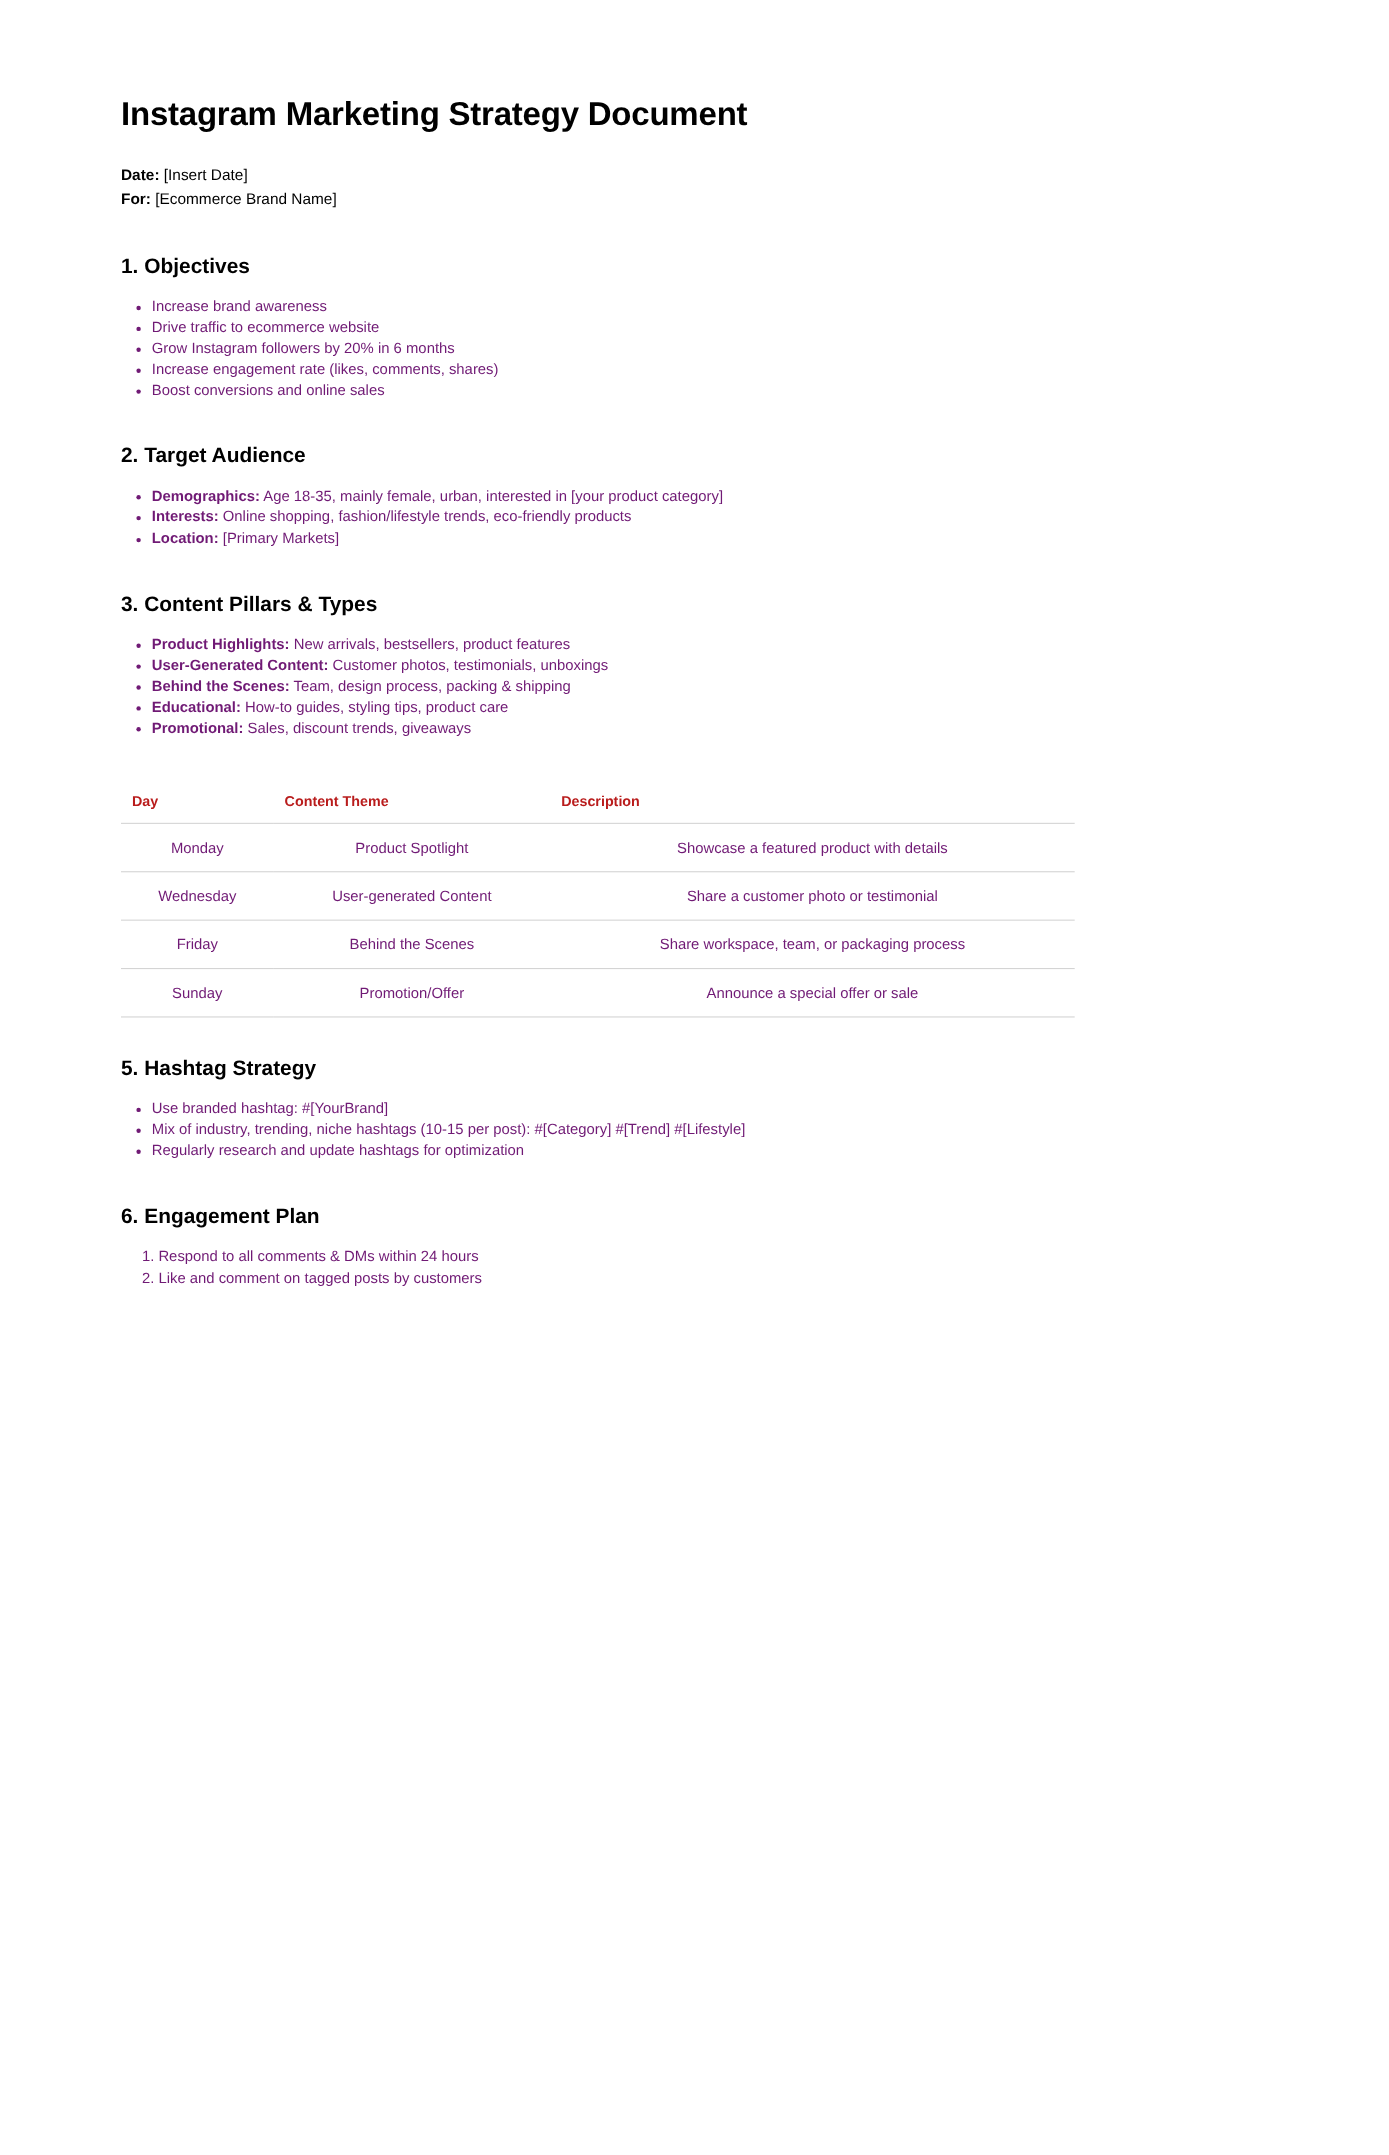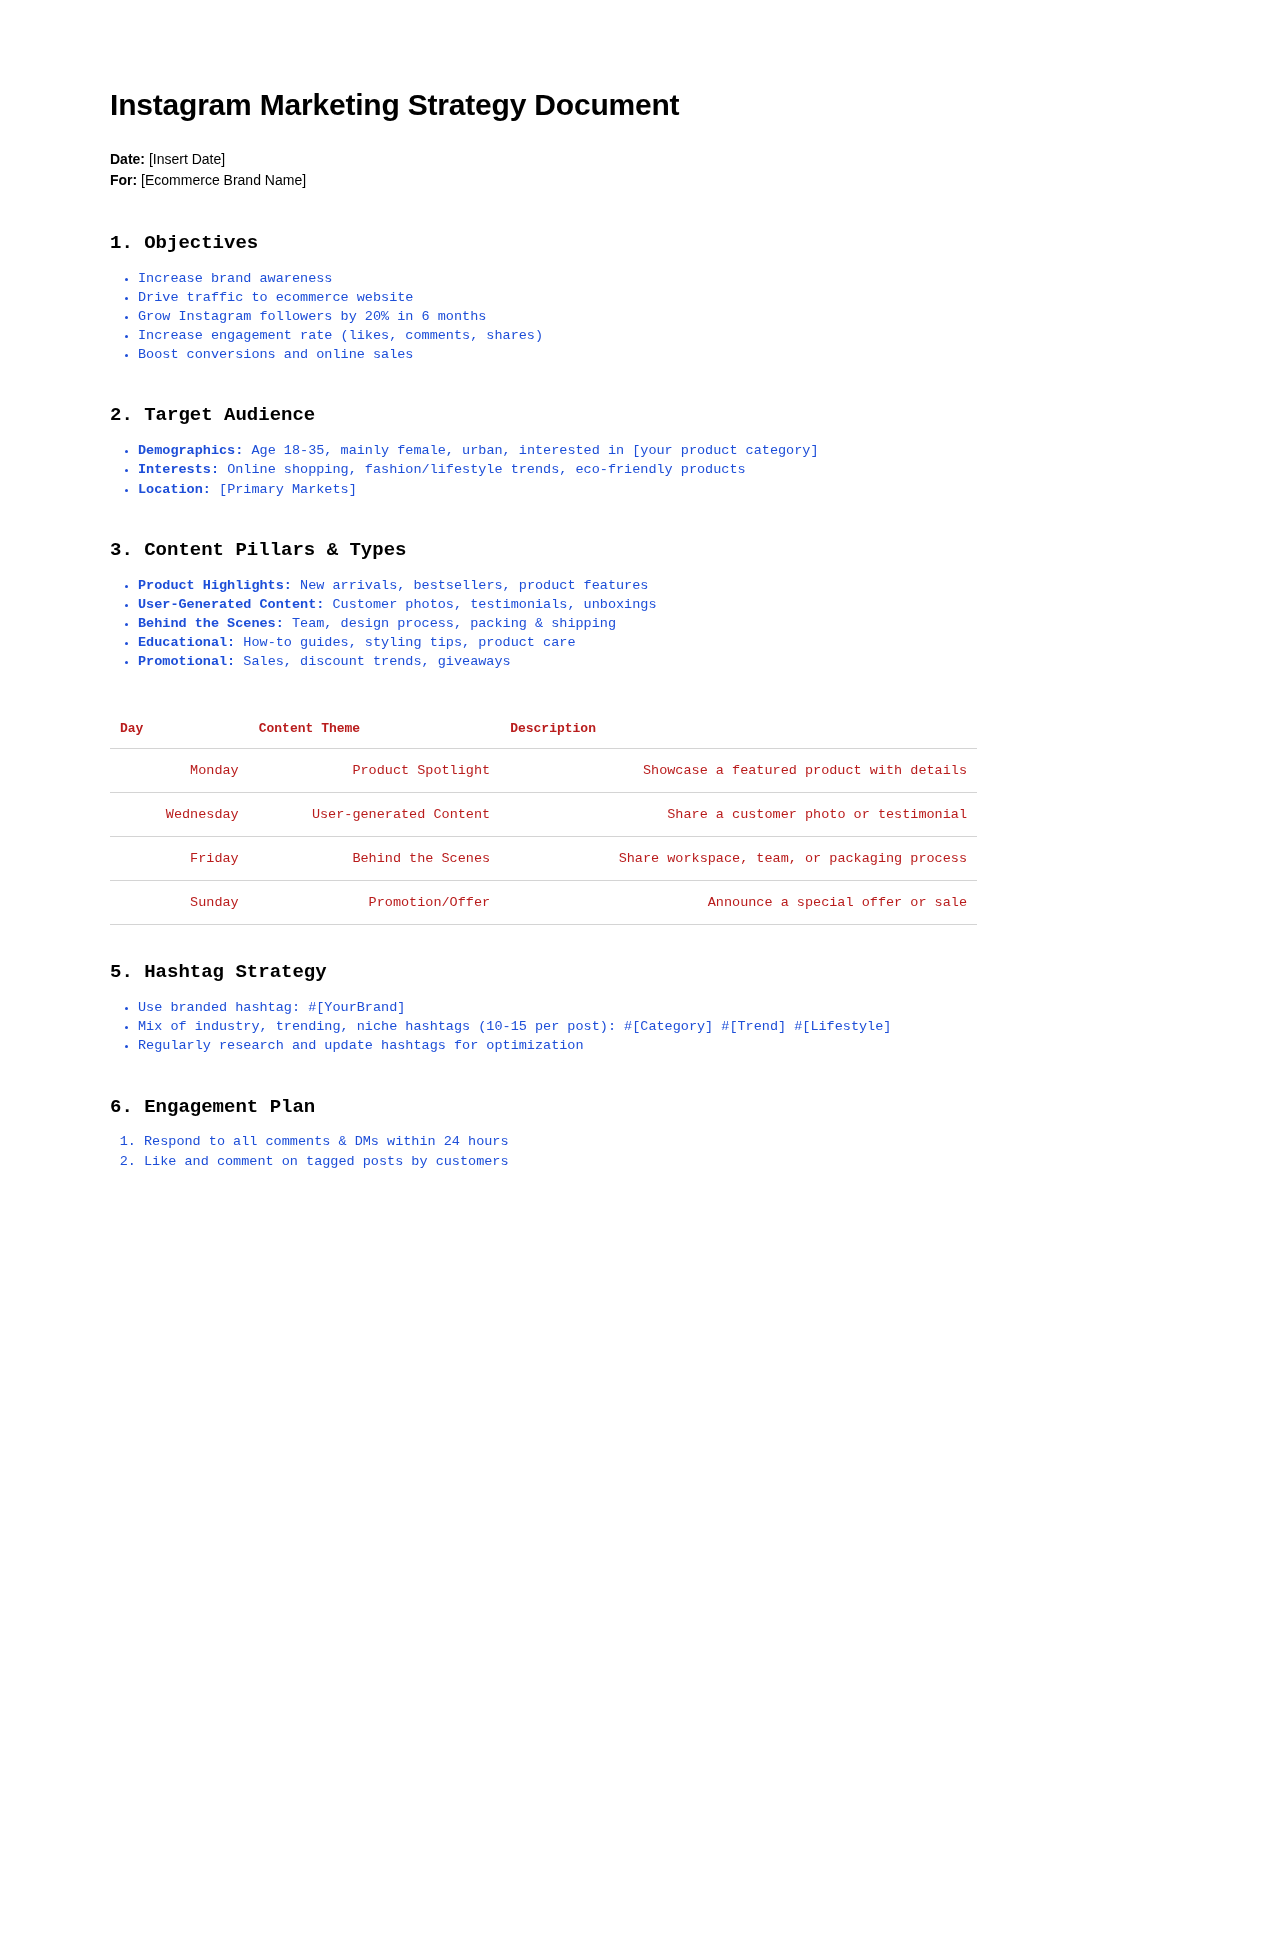--- a/index.html
+++ b/index.html
@@ -34,21 +34,20 @@
     font-size: 14px;
     line-height: 1.55;
     margin: 0;
     color: #000;
   }
   .meta-line .meta-label {
     font-weight: bold;
   }
   .section {
     margin: 0;
-    font-family: Liberation Mono, monospace;
   }
   .section-spacer-lg { height: 40px; }
   .section-spacer-md { height: 36px; }
   .section-heading {
     font-size: 19px;
     font-weight: bold;
     line-height: 1.2;
     margin: 0 0 14px 0;
     color: #000;
   }
@@ -56,44 +55,44 @@
     margin: 0;
     padding-left: 28px;
     font-size: 13.5px;
     line-height: 1.42;
   }
   ul.doc-list { list-style: disc outside; }
   ol.doc-list { list-style: decimal outside; padding-left: 34px; }
   ul.doc-list li, ol.doc-list li {
     margin: 0;
     padding: 0;
-    color: #1d4ed8;
+    color: #701a75;
   }
   ul.doc-list li::marker { font-size: 12px; }
   .li-label { font-weight: bold; }
   table.calendar {
     width: 100%;
     border-collapse: collapse;
     font-size: 13.5px;
     margin-top: 4px;
   }
   table.calendar th {
     text-align: left;
     font-weight: bold;
     font-size: 13px;
     padding: 6px 10px 12px 10px;
     border-bottom: 1px solid #d4d4d4;
     color: #b91c1c;
     white-space: nowrap;
   }
   table.calendar td {
-    text-align: right;
+    text-align: center;
     padding: 14px 10px 14px 10px;
     border-bottom: 1px solid #d4d4d4;
-    color: #b91c1c;
+    color: #701a75;
     vertical-align: top;
   }
   table.calendar col.col-day { width: 16%; }
   table.calendar col.col-theme { width: 29%; }
   table.calendar col.col-desc { width: 55%; }
 </style>
 </head>
 <body>
 
 <div class="page">

